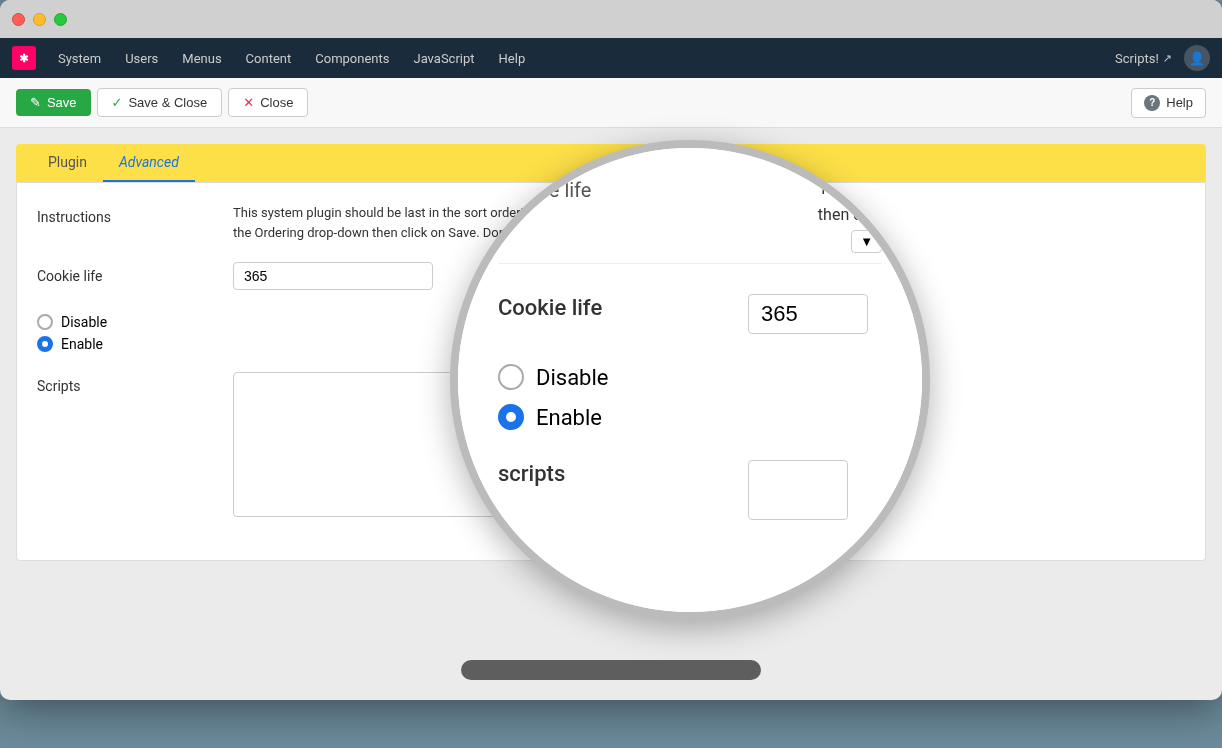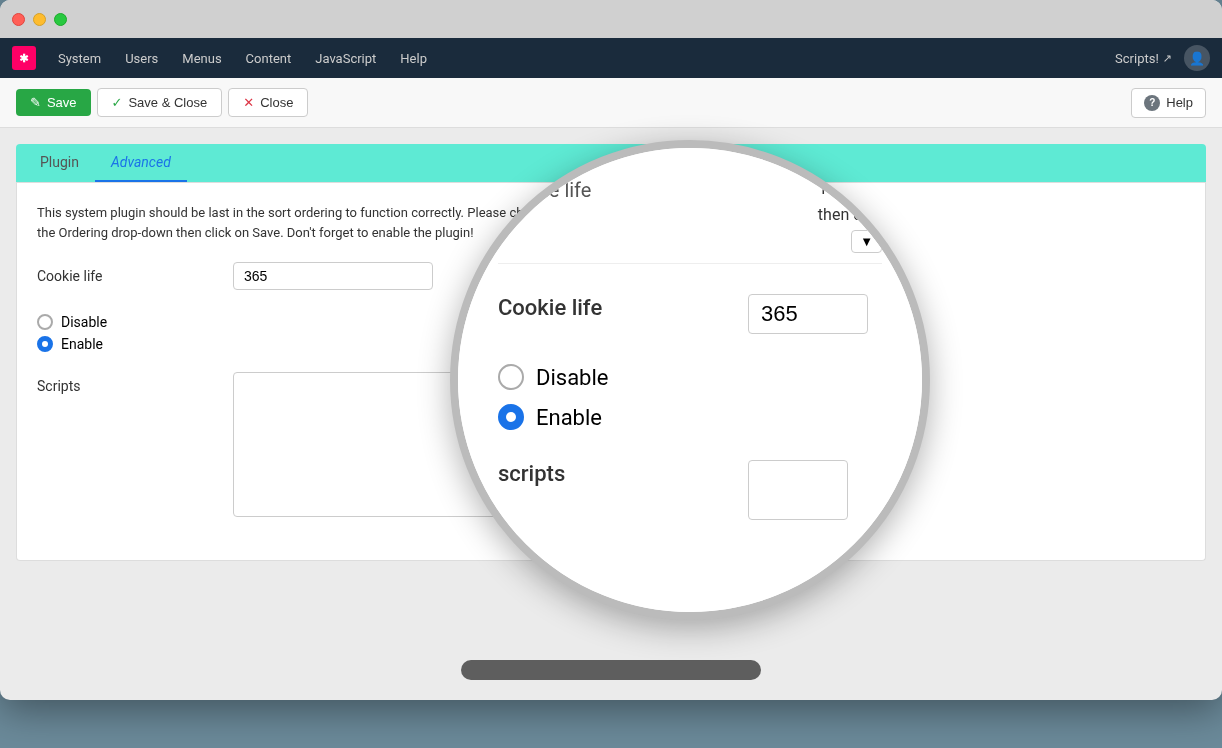--- a/index.html
+++ b/index.html
@@ -166,23 +166,23 @@
     }
     
     .content {
       padding: 16px;
       background: #ebebeb;
     }
     
     .tabs {
       display: flex;
       border-bottom: 1px solid #ddd;
-      background: #5eead4;
+      background: #fde047;
       border-radius: 4px 4px 0 0;
-      padding: 0 8px;
+      padding: 0 16px;
       margin-bottom: 0;
     }
     .tab {
       padding: 10px 16px;
       font-size: 14px;
       cursor: pointer;
       border-bottom: 2px solid transparent;
       color: #555;
     }
     .tab.active {
@@ -356,20 +356,21 @@
   <div class="navbar">
     <div class="navbar-brand">
       <div class="joomla-logo">
         <span>✱</span>
       </div>
     </div>
     <div class="nav-item">System</div>
     <div class="nav-item">Users</div>
     <div class="nav-item">Menus</div>
     <div class="nav-item">Content</div>
+    <div class="nav-item">Components</div>
     <div class="nav-item">JavaScript</div>
     <div class="nav-item">Help</div>
     <div class="navbar-right">
       <div class="joomla-link">
         <span>Scripts!</span>
         <span style="font-size:11px;">↗</span>
       </div>
       <div class="user-icon">👤</div>
     </div>
   </div>
@@ -398,20 +399,21 @@
   <div class="content">
 
     <div class="tabs">
       <div class="tab">Plugin</div>
       <div class="tab active">Advanced</div>
     </div>
 
     <div class="form-panel">
 
       <div class="form-row">
+        <div class="form-label">Instructions</div>
         <div class="form-control-area">
           <p class="instructions-text">This system plugin should be last in the sort ordering to function correctly. Please choose 'Order Last' in the Ordering drop-down then click on Save. Don't forget to enable the plugin!</p>
         </div>
       </div>
 
       <div class="form-row">
         <div class="form-label">Cookie life</div>
         <div class="form-control-area">
           <input type="text" class="text-input" value="365" style="">
         </div>

